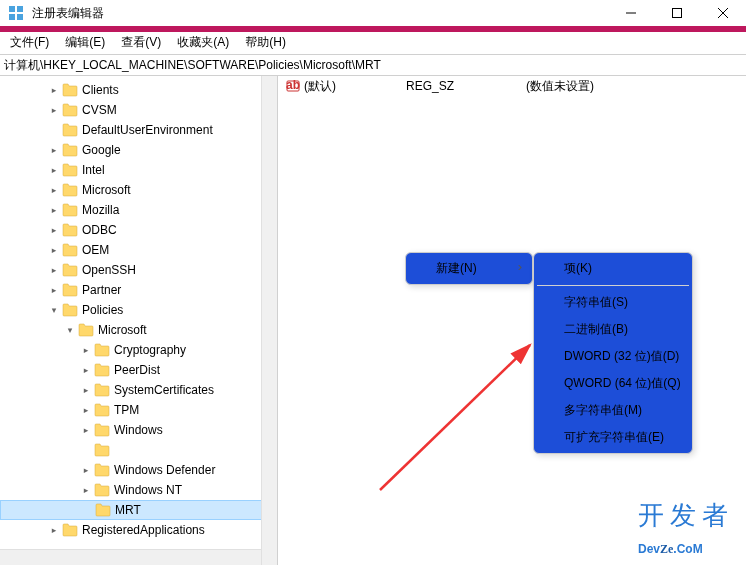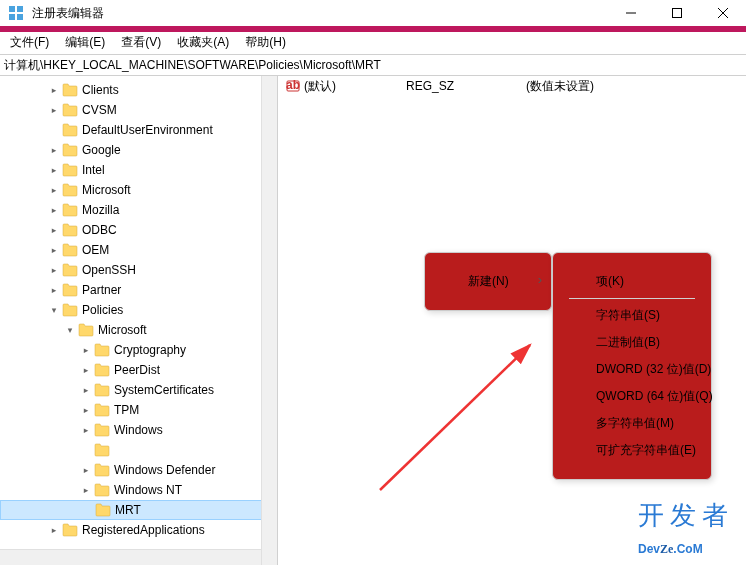--- a/index.html
+++ b/index.html
@@ -27,21 +27,21 @@
   .folder-icon { width: 16px; height: 14px; margin-right: 4px; display: inline-flex; align-items:center; justify-content:center; flex-shrink:0;}
   .tree-label { font-size: 12px; color: #000; }
   
   .listpanel { flex: 1; background: #fff; position: relative; }
   .list-header { height: 24px; display: flex; border-bottom: 1px solid #e0e0e0; }
   .list-col { padding: 3px 8px; border-right: 1px solid #e8e8e8; font-size: 12px; color: #000; }
   .list-row { height: 20px; display: flex; align-items: center; }
   .list-cell { padding: 0 8px; font-size: 12px; display: flex; align-items: center; }
   .value-icon { width:14px; height:14px; margin-right:4px; display:inline-flex; align-items:center; justify-content:center;}
   
-  .context-menu { position: absolute; background: #b91c1c; border: 1px solid #ccc; box-shadow: 2px 2px 6px rgba(0,0,0,0.15); padding: 15px; border-radius:6px;margin-left:19px;}
+  .context-menu { position: absolute; background: #1d4ed8; border: 1px solid #ccc; box-shadow: 2px 2px 6px rgba(0,0,0,0.15); padding: 2px; border-radius:6px;}
   .ctx-item { padding: 5px 28px 5px 28px; font-size: 12px; color: #000; white-space: nowrap; min-width: 110px; position:relative; border-radius:3px;}
   .ctx-item.has-sub::after { content: "›"; position: absolute; right: 8px; top: 4px; font-size: 13px; color:#555;}
   .ctx-sep { height: 1px; background: #d0d0d0; margin: 3px 1px; }
   
   .ctx1 { left: 405px; top: 252px; width: 128px; }
   .ctx2 { left: 533px; top: 252px; width: 160px; }
   
   .arrow { position: absolute; left: 360px; top: 280px; pointer-events: none; }
   
   .watermark { position: absolute; right: 12px; bottom: 6px; pointer-events: none; }

